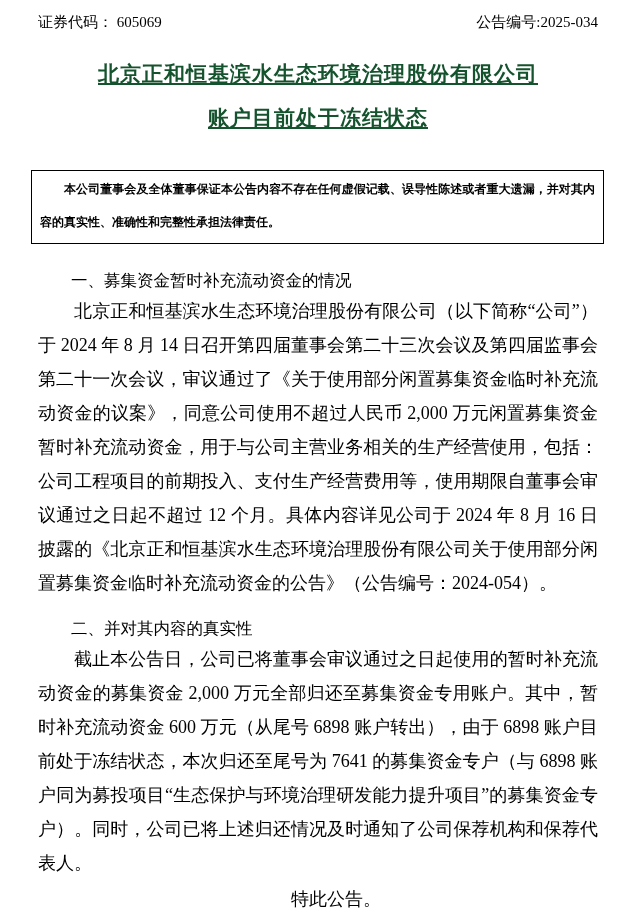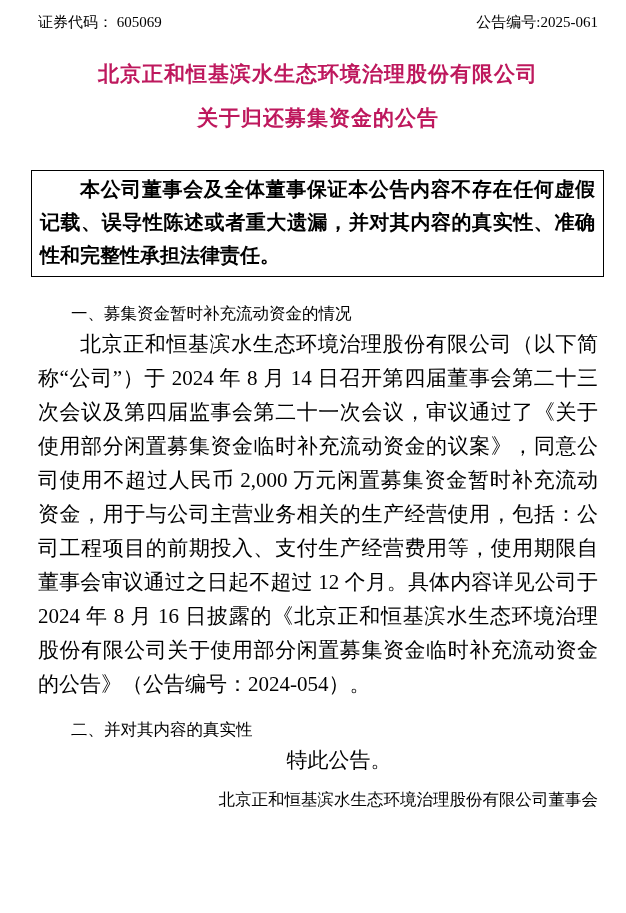--- a/index.html
+++ b/index.html
@@ -36,38 +36,38 @@
     letter-spacing: 1px;
   }
   .disclaimer-box {
     margin: 30px -6px 0 -7px;
     border: 1.5px solid #000000;
     padding: 2px 8px 4px 8px;
   }
   .disclaimer-box p {
     margin: 0;
     font-weight: bold;
-    font-size: 20px;
+    font-size: 12px;
     line-height: 33px;
     text-indent: 2em;
     text-align: justify;
   }
   .section-heading {
     margin: 26px 0 0 0;
     font-size: 16.5px;
     font-weight: normal;
     line-height: 22px;
     text-indent: 2em;
   }
   .section-heading.second {
     margin-top: 18px;
   }
   .para {
     margin: 2px 0 0 0;
-    font-size: 21px;
+    font-size: 18px;
     line-height: 34px;
     text-indent: 2em;
     text-align: justify;
   }
   .closing {
     text-align: center;
   }
   .signature {
     margin-top: 6px;
     font-size: 16.5px;
@@ -75,34 +75,35 @@
     text-align: right;
   }
 </style>
 </head>
 <body>
 
 <div class="page">
 
   <div class="doc-header">
     <span>证券代码： 605069</span>
-    <span>公告编号:2025-061</span>
+    <span>公告编号:2025-034</span>
   </div>
 
-  <div class="title-block" style="color: #be185d;">
+  <div class="title-block" style="color: #14532d; text-decoration: underline;">
     <div>北京正和恒基滨水生态环境治理股份有限公司</div>
-    <div>关于归还募集资金的公告</div>
+    <div>账户目前处于冻结状态</div>
   </div>
 
   <div class="disclaimer-box">
     <p>本公司董事会及全体董事保证本公告内容不存在任何虚假记载、误导性陈述或者重大遗漏，并对其内容的真实性、准确性和完整性承担法律责任。</p>
   </div>
 
   <h2 class="section-heading">一、募集资金暂时补充流动资金的情况</h2>
   <p class="para">北京正和恒基滨水生态环境治理股份有限公司（以下简称“公司”）于 2024 年 8 月 14 日召开第四届董事会第二十三次会议及第四届监事会第二十一次会议，审议通过了《关于使用部分闲置募集资金临时补充流动资金的议案》，同意公司使用不超过人民币 2,000 万元闲置募集资金暂时补充流动资金，用于与公司主营业务相关的生产经营使用，包括：公司工程项目的前期投入、支付生产经营费用等，使用期限自董事会审议通过之日起不超过 12 个月。具体内容详见公司于 2024 年 8 月 16 日披露的《北京正和恒基滨水生态环境治理股份有限公司关于使用部分闲置募集资金临时补充流动资金的公告》（公告编号：2024-054）。</p>
 
   <h2 class="section-heading second">二、并对其内容的真实性</h2>
+  <p class="para">截止本公告日，公司已将董事会审议通过之日起使用的暂时补充流动资金的募集资金 2,000 万元全部归还至募集资金专用账户。其中，暂时补充流动资金 600 万元（从尾号 6898 账户转出），由于 6898 账户目前处于冻结状态，本次归还至尾号为 7641 的募集资金专户（与 6898 账户同为募投项目“生态保护与环境治理研发能力提升项目”的募集资金专户）。同时，公司已将上述归还情况及时通知了公司保荐机构和保荐代表人。</p>
 
   <p class="para closing">特此公告。</p>
 
   <div class="signature">北京正和恒基滨水生态环境治理股份有限公司董事会</div>
 
 </div>
 
 </body></html>

